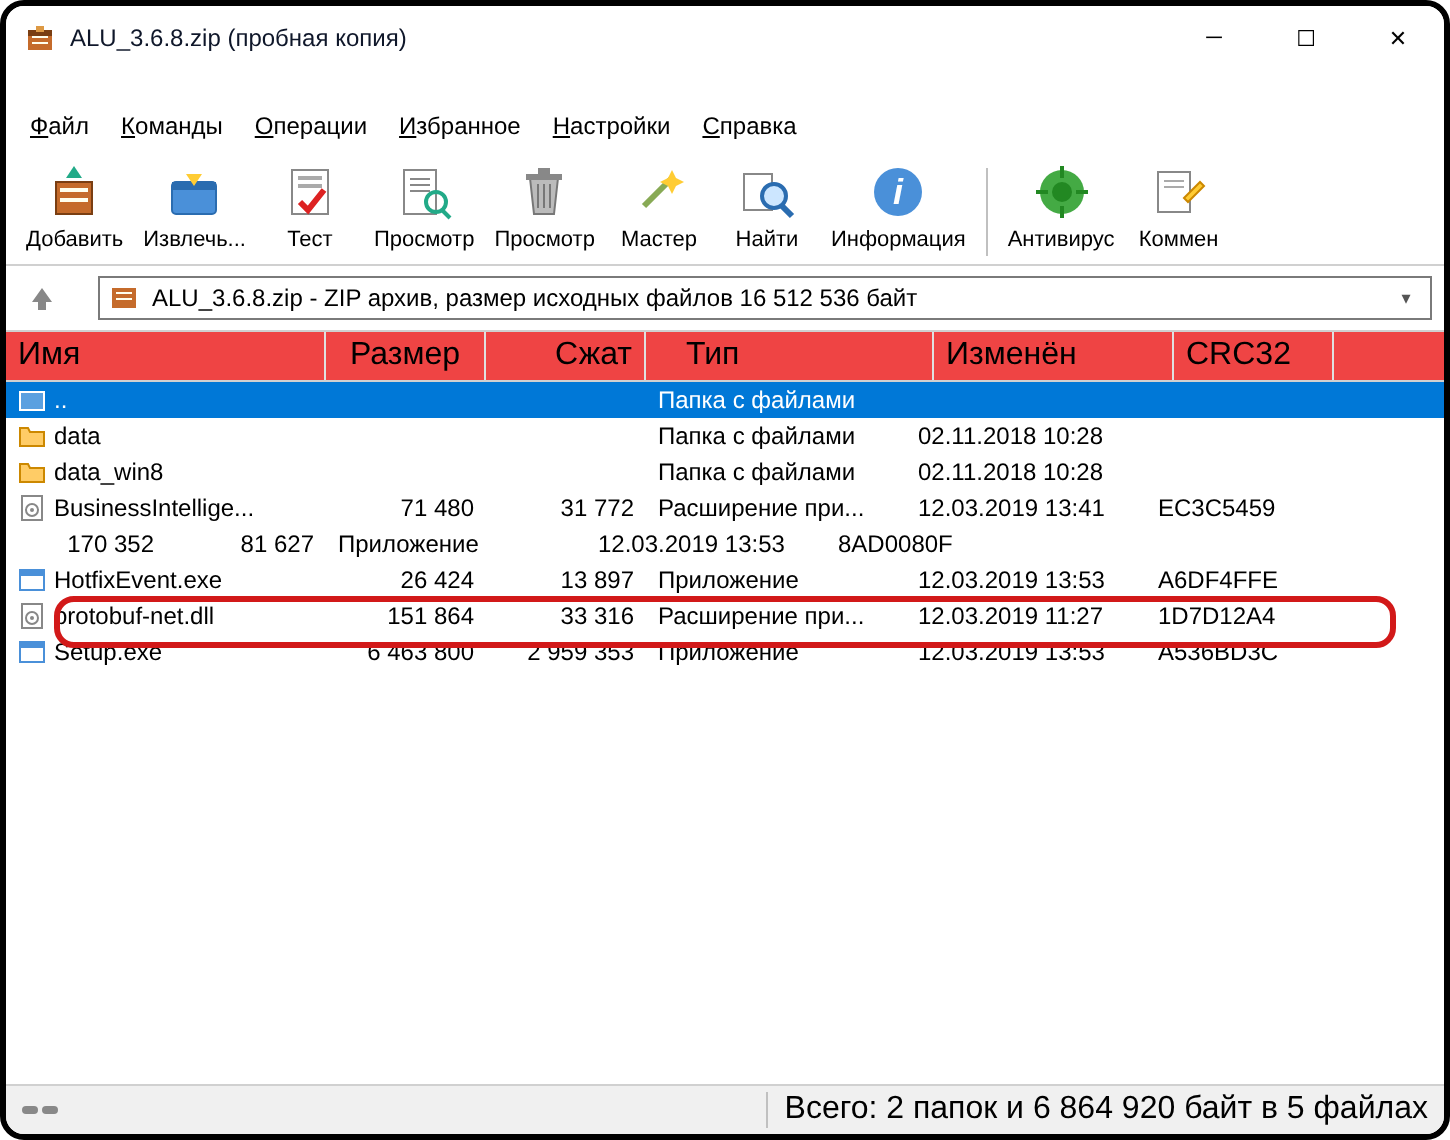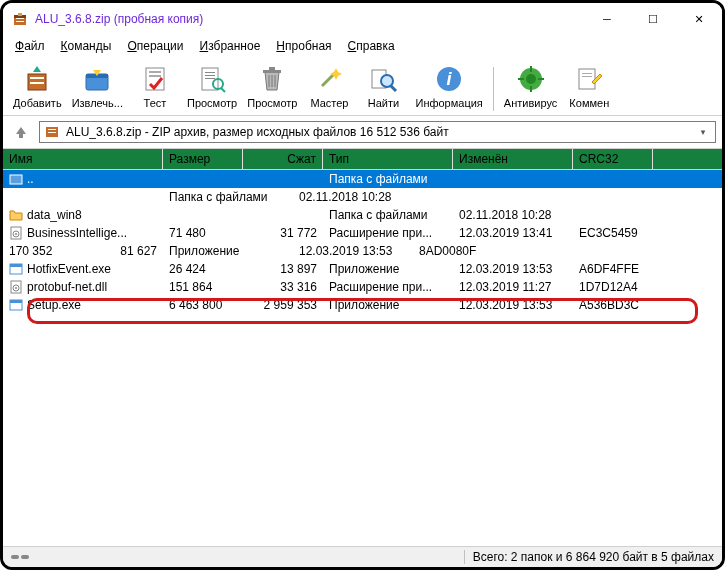--- a/index.html
+++ b/index.html
@@ -2,64 +2,64 @@
 <html><head>
 <meta charset="utf-8">
 <style>
 * { margin: 0; padding: 0; box-sizing: border-box; font-family: "Segoe UI", Tahoma, sans-serif; }
 body { background: #fff; width: 725px; height: 570px; overflow: hidden; border: 3px solid #000; border-radius: 12px; position: relative; }
 
 .window { display: flex; flex-direction: column; height: 100%; }
 
 .titlebar { background: #fff; height: 32px; display: flex; align-items: center; padding-left: 8px; }
 .titlebar-icon { width: 18px; height: 18px; margin-right: 6px; display: flex; align-items: center; justify-content: center; }
-.titlebar-title { flex: 1; font-size: 12px; color: #6d28d9; }
+.titlebar-title { flex: 1; font-size: 12px; color: #0f172a; }
 .titlebar-controls { display: flex; }
 .titlebar-btn { width: 46px; height: 32px; display: flex; align-items: center; justify-content: center; font-size: 11px; color: #000; }
 .titlebar-btn.close { background: none; }
 
-.menubar { background: #fff; padding: 2px 6px; display: flex; gap: 4px; font-size: 12px; }
+.menubar { background: #fff; padding: 2px 6px; display: flex; gap: 4px; font-size: 12px; margin-top: 17px; }
 .menu-item { padding: 2px 6px; }
 .menu-item u { text-decoration: underline; }
 
 .toolbar { background: #fff; padding: 4px 6px; display: flex; align-items: flex-end; gap: 2px; border-bottom: 1px solid #d0d0d0; }
 .tool-btn { display: flex; flex-direction: column; align-items: center; padding: 2px 4px; min-width: 52px; font-size: 11px; }
 .tool-icon { width: 32px; height: 32px; display: flex; align-items: center; justify-content: center; margin-bottom: 2px; }
 .tool-sep { width: 1px; height: 44px; background: #c0c0c0; margin: 0 4px; }
 
-.addressbar { background: #fff; padding: 4px 6px; display: flex; align-items: center; gap: 6px; border-bottom: 1px solid #d0d0d0; }
+.addressbar { background: #fff; padding: 4px 6px; display: flex; align-items: center; gap: 16px; border-bottom: 1px solid #d0d0d0; }
 .up-btn { width: 24px; height: 24px; display: flex; align-items: center; justify-content: center; border: 1px solid transparent; }
 .addr-icon { width: 18px; height: 18px; }
 .addr-input { flex: 1; border: 1px solid #7a7a7a; padding: 2px 4px; font-size: 12px; display: flex; align-items: center; gap: 4px; background: #fff; height: 22px; }
 .addr-drop { width: 16px; text-align: center; font-size: 9px; color: #555; }
 
-.headers { display: flex; background: #15803d; border-bottom: 1px solid #d0d0d0; font-size: 12px; }
+.headers { display: flex; background: #ef4444; border-bottom: 1px solid #d0d0d0; font-size: 16px; }
 .header-cell { padding: 3px 6px; border-right: 1px solid #e0e0e0; overflow: hidden; white-space: nowrap; }
 .header-cell.name { width: 160px; text-align: left; }
-.header-cell.size { width: 80px; text-align: left; }
+.header-cell.size { width: 80px; text-align: center; }
 .header-cell.packed { width: 80px; text-align: right; }
-.header-cell.type { width: 130px; text-align: left; }
+.header-cell.type { width: 130px; text-align: left; margin-left: 14px; }
 .header-cell.modified { width: 120px; text-align: left; }
 .header-cell.crc { width: 80px; text-align: left; }
 
 .filelist { flex: 1; background: #fff; overflow: hidden; font-size: 12px; position: relative; }
 .file-row { display: flex; height: 18px; align-items: center; }
 .file-row.selected { background: #0078d7; color: #fff; }
 .cell { padding: 0 6px; overflow: hidden; white-space: nowrap; text-overflow: ellipsis; }
 .cell.name { width: 160px; display: flex; align-items: center; gap: 4px; }
-.cell.size { width: 80px; }
+.cell.size { width: 80px; text-align: right; }
 .cell.packed { width: 80px; text-align: right; }
 .cell.type { width: 130px; }
 .cell.modified { width: 120px; }
 .cell.crc { width: 80px; }
 .file-icon { width: 14px; height: 14px; flex-shrink: 0; }
 
 .highlight-box { position: absolute; border: 3px solid #d21919; border-radius: 10px; pointer-events: none; left: 24px; right: 24px; top: 295px; height: 26px; }
 
-.statusbar { background: #f0f0f0; border-top: 1px solid #d0d0d0; padding: 3px 8px; display: flex; font-size: 12px; align-items: center; }
+.statusbar { background: #f0f0f0; border-top: 1px solid #d0d0d0; padding: 3px 8px; display: flex; font-size: 16px; align-items: center; }
 .status-grip { width: 30px; display: flex; gap: 2px; }
 .status-grip span { width: 8px; height: 4px; background: #888; border-radius: 2px; }
 .status-left { flex: 1; }
 .status-right { border-left: 1px solid #c0c0c0; padding-left: 8px; }
 
 svg { display: block; }
 </style>
 </head>
 <body>
 
@@ -81,21 +81,21 @@
       <div class="titlebar-btn">☐</div>
       <div class="titlebar-btn close">✕</div>
     </div>
   </div>
 
   <div class="menubar">
     <span class="menu-item"><u>Ф</u><span>айл</span></span>
     <span class="menu-item"><u>К</u><span>оманды</span></span>
     <span class="menu-item"><u>О</u><span>перации</span></span>
     <span class="menu-item"><u>И</u><span>збранное</span></span>
-    <span class="menu-item"><u>Н</u><span>пробная</span></span>
+    <span class="menu-item"><u>Н</u><span>астройки</span></span>
     <span class="menu-item"><u>С</u><span>правка</span></span>
   </div>
 
   <div class="toolbar">
     <div class="tool-btn">
       <span class="tool-icon">
           <svg width="30" height="30" viewBox="0 0 30 30">
             <rect x="6" y="10" width="18" height="16" fill="#c56b2b" stroke="#7a3e12"></rect>
             <rect x="8" y="13" width="14" height="2" fill="#ffe"></rect>
             <rect x="8" y="18" width="14" height="2" fill="#ffe"></rect>
@@ -244,20 +244,28 @@
           </span>
           <span>..</span>
         </div>
         <div class="cell size"></div>
         <div class="cell packed"></div>
         <div class="cell type">Папка с файлами</div>
         <div class="cell modified"></div>
         <div class="cell crc"></div>
       </div>
       <div class="file-row">
+        <div class="cell name">
+          <span class="file-icon">
+            <svg width="14" height="14" viewBox="0 0 14 14">
+              <path d="M1 3 L5 3 L6 5 L13 5 L13 12 L1 12 Z" fill="#fc6" stroke="#c80"></path>
+            </svg>
+          </span>
+          <span>data</span>
+        </div>
         <div class="cell size"></div>
         <div class="cell packed"></div>
         <div class="cell type">Папка с файлами</div>
         <div class="cell modified">02.11.2018 10:28</div>
         <div class="cell crc"></div>
       </div>
       <div class="file-row">
         <div class="cell name">
           <span class="file-icon">
             <svg width="14" height="14" viewBox="0 0 14 14">

